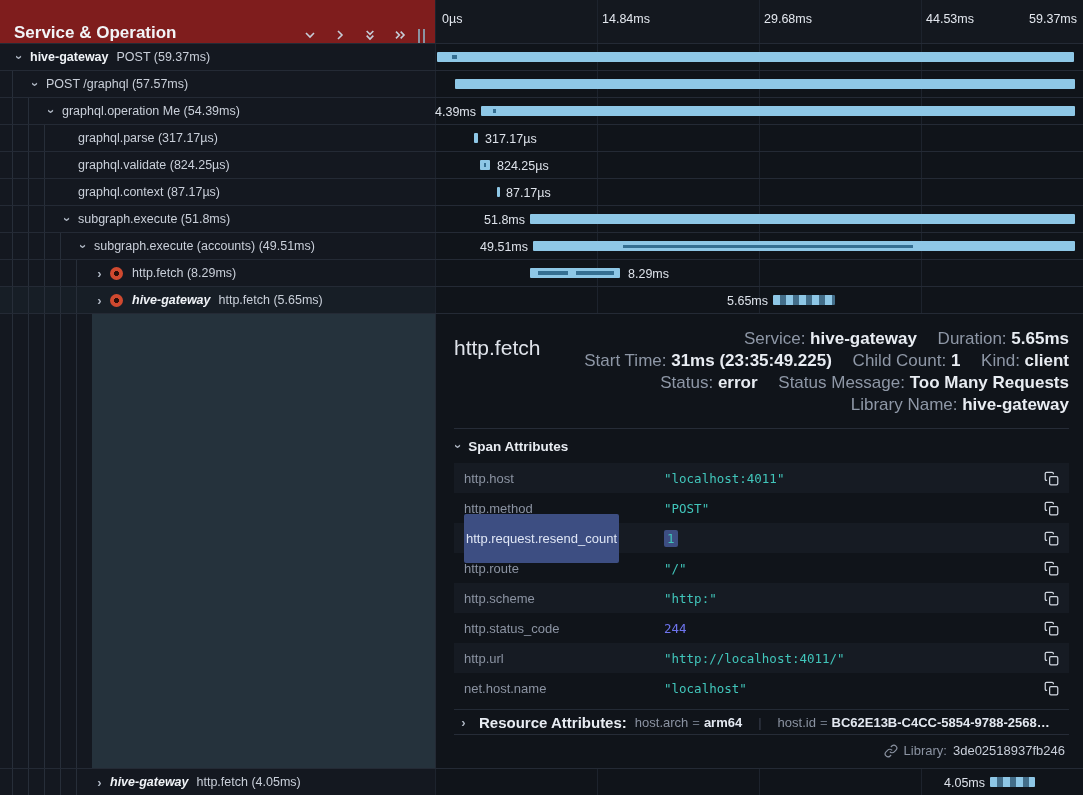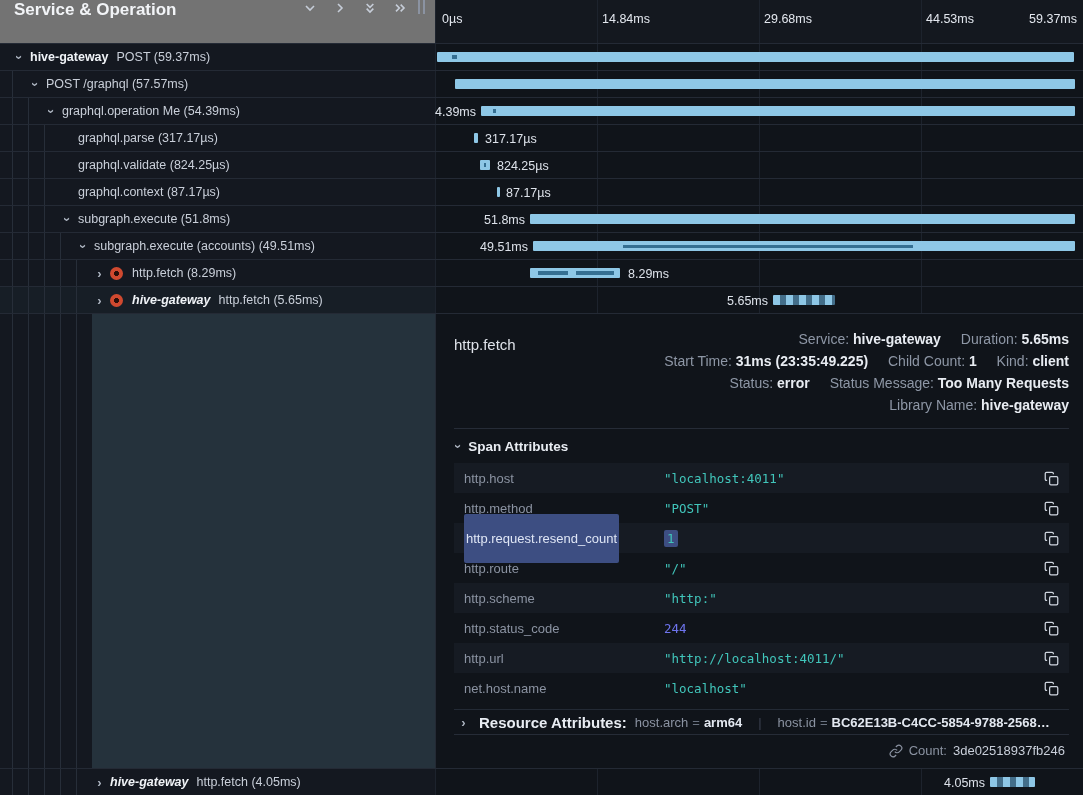--- a/index.html
+++ b/index.html
@@ -1,21 +1,21 @@
 <!DOCTYPE html>
 <html><head>
 <meta charset="utf-8">
 <style>
   * { margin:0; padding:0; box-sizing:border-box; }
   body { background:#0b0e13; font-family:"Liberation Sans", sans-serif; }
   #root { position:relative; width:1083px; height:795px; background:#10141a; color:#ccd2dc; overflow:hidden; }
 
   
   .topbar { display:flex; height:44px; border-bottom:1px solid #242a35; }
-  .panel-head { width:435px; background:#737373; display:flex; align-items:flex-start; padding:0 10px 0 14px; }
+  .panel-head { width:435px; background:#7f1d1d; display:flex; align-items:flex-end; padding:0 10px 0 14px; }
   .panel-title { font-size:17px; font-weight:700; color:#f2f4f7; }
   .head-icons { margin-left:auto; display:flex; align-items:center; gap:14px; color:#c6cdd8; }
   .head-icons svg { display:block; }
   .drag-handle { display:flex; gap:3px; margin-left:10px; }
   .drag-handle i { display:block; width:2px; height:14px; background:#8b93a2; }
 
   .ruler { flex:1; position:relative; background:#14181f;
            background-image:linear-gradient(to right,#1d232d 1px,transparent 1px);
            background-size:162px 100%; }
   .tick { position:absolute; top:12px; font-size:12.5px; color:#e3e7ee; white-space:nowrap; }
@@ -46,22 +46,22 @@
 
   
   .detail-band { display:flex; height:454px; }
   .detail-spacer { width:435px; display:flex; padding-left:12px; background:#141820; }
   .detail-spacer .ind { height:100%; }
   .sel-block { flex:1; background:#25323c; }
 
   .detail-panel { flex:1; border-left:1px solid #242a35; background:#10141a; display:flex; flex-direction:column;
                   padding:14px 14px 0 18px; }
   .dp-head { display:flex; align-items:flex-start; }
-  .dp-title { font-size:15px; color:#dfe3ea; font-weight:400; padding-top:8px; }
-  .meta { margin-left:auto; text-align:right; font-size:14px; line-height:22px; color:#8e97a6; }
+  .dp-title { font-size:21px; color:#dfe3ea; font-weight:400; padding-top:8px; }
+  .meta { margin-left:auto; text-align:right; font-size:17px; line-height:22px; color:#8e97a6; }
   .meta .k { color:#8e97a6; margin-left:16px; }
   .meta .k:first-child { margin-left:0; }
   .meta .v { color:#e8ecf2; font-weight:700; }
   .divider { height:1px; background:#262c37; margin-top:12px; }
 
   .attrs-head { display:flex; align-items:center; gap:8px; padding:11px 0 9px 2px;
                 font-size:13.5px; font-weight:700; color:#e8ecf2; }
   .attrs-head .caret { width:auto; flex:none; }
   .attr-row { display:flex; align-items:center; height:30px; padding:0 10px; font-size:13px; }
   .attr-row:nth-child(odd) { background:#161b23; }
@@ -419,21 +419,21 @@
         <span>
           <span class="res-k">host.id</span><span class="res-eq">=</span><span class="res-v">BC62E13B-C4CC-5854-9788-2568…</span>
         </span>
       </div>
 
       <div class="dp-footer">
         <svg width="14" height="14" viewBox="0 0 24 24" fill="none" stroke="currentColor" stroke-width="2">
             <path d="M10 13a5 5 0 0 0 7.54.54l3-3a5 5 0 0 0-7.07-7.07l-1.72 1.71"></path>
             <path d="M14 11a5 5 0 0 0-7.54-.54l-3 3a5 5 0 0 0 7.07 7.07l1.71-1.71"></path>
           </svg>
-        <span class="fk">Count:</span>
+        <span class="fk">Library:</span>
         <span class="fv">3de02518937fb246</span>
       </div>
     </div>
   </div>
 
   <div class="band bottom-band">
     <div class="tree-cell">
       <span class="ind"></span>
         <span class="ind"></span>
         <span class="ind"></span>

